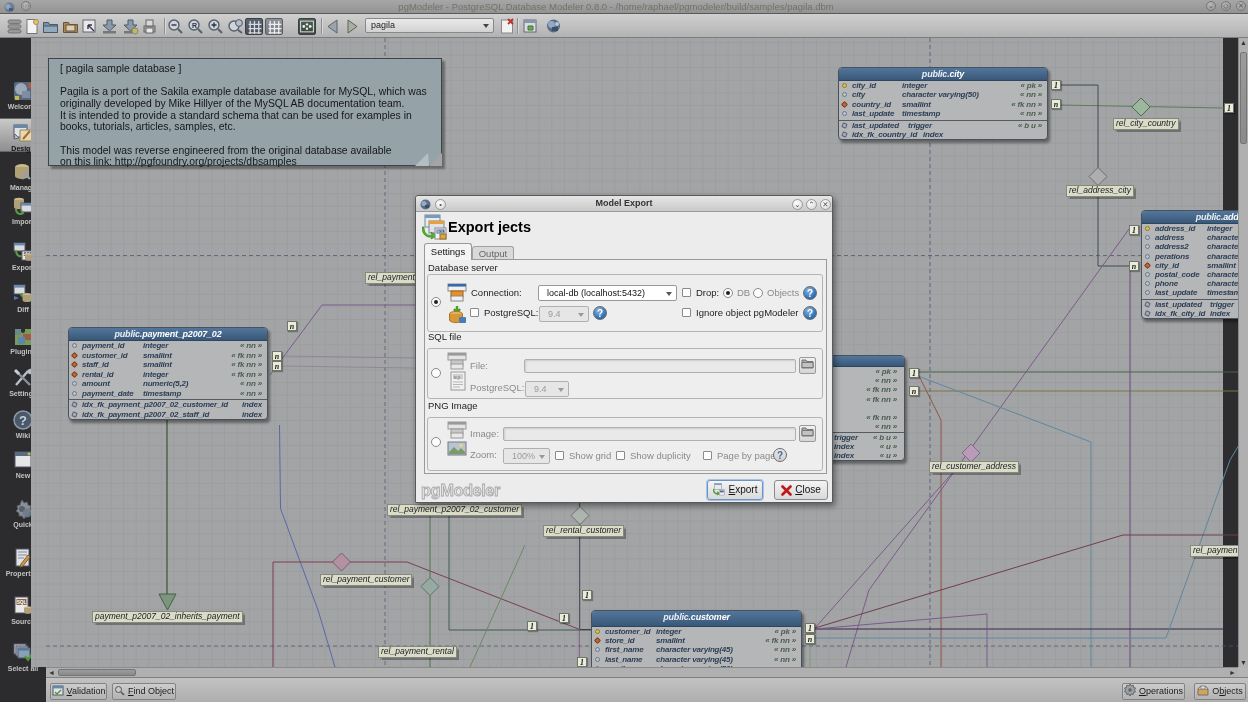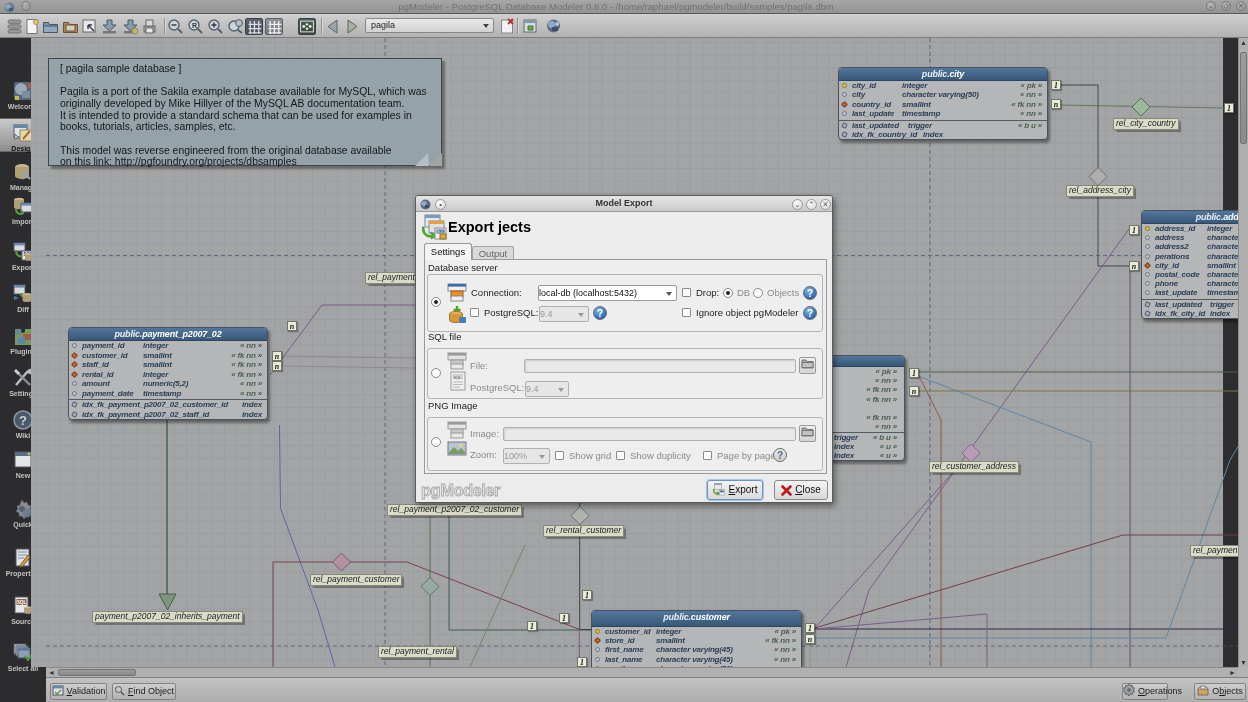--- a/index.html
+++ b/index.html
@@ -64,21 +64,21 @@
 .tab{position:absolute;font-size:9.5px;text-align:center}
 #tab1{left:8px;top:47px;width:48px;height:17px;background:#f4f4f4;border:1px solid #999;border-bottom:none;border-radius:3px 3px 0 0;line-height:16px;color:#111;z-index:2}
 #tab2{left:56px;top:50px;width:42px;height:13px;z-index:2;background:#d9d9d9;border:1px solid #a2a2a2;border-bottom:none;border-radius:3px 3px 0 0;line-height:13px;color:#666}
 #tabframe{position:absolute;left:8px;top:63px;width:403px;height:215px;border:1px solid #999;background:#eeeeee}
 .grp{position:absolute;left:2px;width:396px;border:1px solid #b4b4b4;border-radius:3px}
 .radio{position:absolute;width:10px;height:10px;border-radius:50%;background:#fdfdfd;border:1px solid #8a8a8a}
 .radio.on:after{content:"";position:absolute;left:2px;top:2px;width:4px;height:4px;border-radius:50%;background:#222}
 .chk{position:absolute;width:9px;height:9px;background:#fdfdfd;border:1px solid #8a8a8a;border-radius:1px}
 .lbl{position:absolute;white-space:nowrap}
 .lbl.dis{color:#8a8a8a}
-.combo{position:absolute;height:16px;background:#fff;border:1px solid #999;border-radius:2px;font-size:9px;line-height:14px;padding-left:0;color:#111}
+.combo{position:absolute;height:16px;background:#fff;border:1px solid #999;border-radius:2px;font-size:9px;line-height:14px;padding-left:8px;color:#111}
 .combo.dis{background:#e6e6e6;color:#9a9a9a;border-color:#b0b0b0}
 .combo .ca{position:absolute;right:4px;top:5.5px;width:0;height:0;border-left:3.5px solid transparent;border-right:3.5px solid transparent;border-top:4px solid #555}
 .combo.dis .ca{border-top-color:#999}
 .tinput{position:absolute;height:14px;background:#e9e9e9;border:1px solid #b0b0b0;border-radius:2px;box-shadow:inset 1px 1px 2px rgba(0,0,0,.12)}
 .helpb{position:absolute;width:14px;height:14px;border-radius:50%;background:radial-gradient(circle at 38% 28%,#85b8e8,#2e6cb0 70%);border:1px solid #6a6a6a;color:#fff;font-weight:bold;font-size:10px;text-align:center;line-height:13px}
 .fbtn{position:absolute;width:17px;height:17px;background:linear-gradient(#f0f0f0,#d5d5d5);border:1px solid #9a9a9a;border-radius:2px;text-align:center}
 #dlogo{position:absolute;left:5px;top:285px;font-size:16.5px;font-weight:bold;color:#e0e0e0;letter-spacing:-.5px;-webkit-text-stroke:.8px #a8a8a8}
 .dbtn{position:absolute;top:284px;height:20px;background:linear-gradient(#f4f4f4,#d9d9d9);border:1px solid #8a8a8a;border-radius:3px;font-size:10px;color:#111;text-align:center;line-height:18px}
 .dbtn svg{vertical-align:-3px;margin-right:3px}
 u{text-decoration:underline}
@@ -580,21 +580,21 @@
 <div class="ebox" style="left:577px;top:657px;z-index:4">1</div>
 <div class="ebox" style="left:805px;top:623px;z-index:4">1</div>
 <div class="ebox" style="left:805px;top:633.5px;z-index:4"><i>n</i></div>
 
 <div class="rlab" style="left:365px;top:272px;z-index:4">rel_payment_</div>
 <div class="rlab" style="left:1113px;top:118px;z-index:4">rel_city_country</div>
 <div class="rlab" style="left:1066px;top:185px;z-index:4">rel_address_city</div>
 <div class="rlab" style="left:929px;top:461px;z-index:4">rel_customer_address</div>
 <div class="rlab" style="left:387px;top:504px;z-index:4">rel_payment_p2007_02_customer</div>
 <div class="rlab" style="left:543px;top:525px;z-index:4">rel_rental_customer</div>
-<div class="rlab" style="left:310px;top:574px;z-index:4">rel_payment_customer</div>
+<div class="rlab" style="left:320px;top:574px;z-index:4">rel_payment_customer</div>
 <div class="rlab" style="left:92px;top:611px;z-index:4">payment_p2007_02_inherits_payment</div>
 <div class="rlab" style="left:378px;top:646px;z-index:4">rel_payment_rental</div>
 <div class="rlab" style="left:1190px;top:545px;z-index:4">rel_payment_</div>
 
 <div id="vscroll" style="z-index:30">
     <div class="sarr" style="left:0;top:1px;width:9px">▲</div>
     <div class="sthumb" style="left:1px;top:14px;width:7px;height:92px"></div>
     <div class="sarr" style="left:0;bottom:1px;width:9px">▼</div>
   </div>
 <div id="hscroll" style="z-index:30">
@@ -607,21 +607,21 @@
 <div id="statusbar" style="z-index:50">
  <div class="stbtn" style="left:4px;width:57px"><svg width="12" height="11" viewBox="0 0 12 11">
         <rect x="1" y="1" width="10" height="9" fill="#dfe3e8" stroke="#556"></rect>
         <rect x="1" y="1" width="10" height="2.4" fill="#6888a8"></rect>
         <path d="M3 7 l2 2 4-4" stroke="#4a9a3a" stroke-width="1.4" fill="none"></path>
       </svg><u>V</u>alidation</div>
  <div class="stbtn" style="left:66px;width:64px"><svg width="11" height="11" viewBox="0 0 11 11">
         <circle cx="4.5" cy="4.5" r="3" fill="#c8ccd0" stroke="#555"></circle>
         <path d="M7 7 l3 3" stroke="#555" stroke-width="1.6"></path>
       </svg><u>F</u>ind Object</div>
- <div class="stbtn" style="left:1076px;width:46px"><svg width="12" height="12" viewBox="0 0 12 12">
+ <div class="stbtn" style="left:1076px;width:63px"><svg width="12" height="12" viewBox="0 0 12 12">
         <path d="M6 0 l1.2 1.8 2-.6.3 2.1 2 .7 -1 1.9 1 2 -2 .6-.3 2.1-2-.6L6 12 4.8 10 2.8 10.6 2.5 8.5.5 7.8 1.5 6 .5 4 2.5 3.4 2.8 1.2 4.8 1.8z" fill="#9aa0a8" stroke="#666"></path>
         <circle cx="6" cy="6" r="1.8" fill="#666"></circle>
       </svg><u>O</u>perations</div>
  <div class="stbtn" style="left:1148px;width:52px"><svg width="12" height="11" viewBox="0 0 12 11">
         <path d="M1 4 h10 v6 h-10z" fill="#c8a85a" stroke="#866"></path>
         <path d="M1 4 l2-2.5 6 0 2 2.5" fill="#e0c887" stroke="#866"></path>
         <rect x="4" y="1" width="4" height="3" fill="#e8e8f0" stroke="#888"></rect>
       </svg>O<u>b</u>jects</div>
 </div>
 

